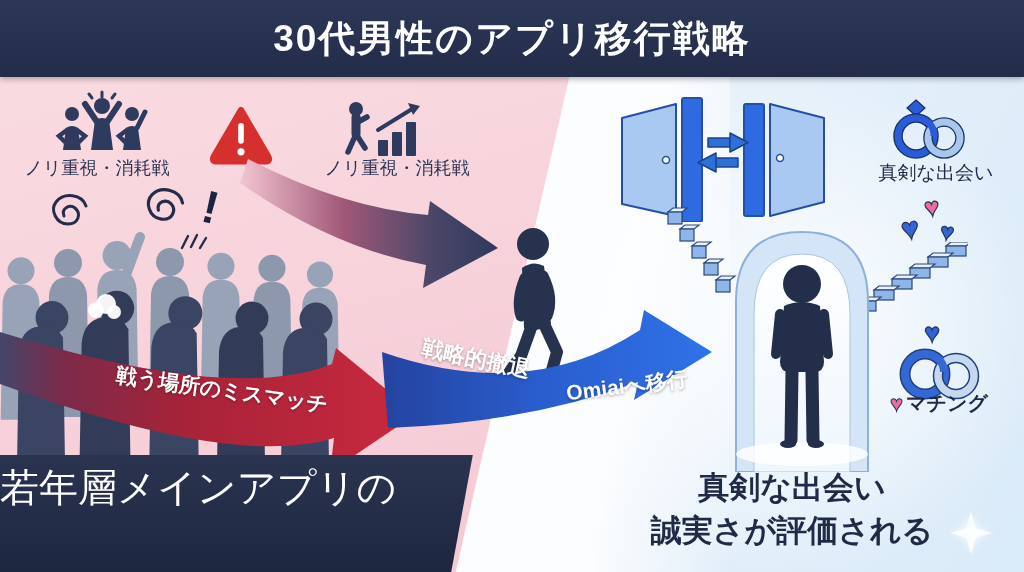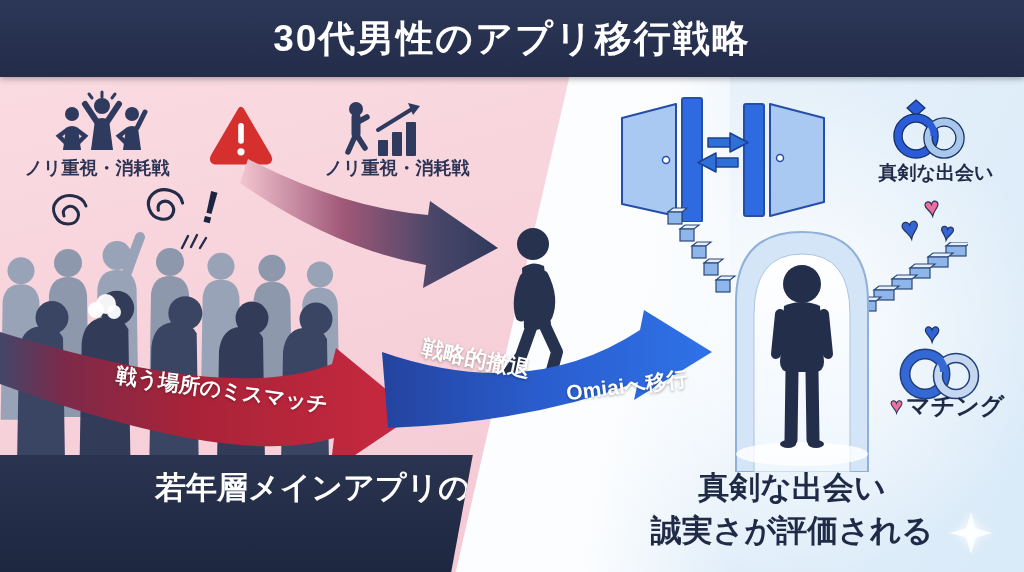--- a/index.html
+++ b/index.html
@@ -15,31 +15,31 @@
   .titlebar .t{width:100%;text-align:center;line-height:77px;font-size:37px;font-weight:bold;color:#ffffff;letter-spacing:2px;}
   
   .glow{left:420px;top:77px;width:604px;height:495px;
     background:radial-gradient(circle at 380px 250px,rgba(255,255,255,.95) 0%,rgba(255,255,255,0) 55%);z-index:1;}
   .spot{left:400px;top:77px;width:330px;height:495px;
     background:linear-gradient(100deg,rgba(255,255,255,0) 0%,rgba(255,255,255,.85) 35%,rgba(255,255,255,.85) 65%,rgba(255,255,255,0) 100%);z-index:1;}
   .pink{left:0;top:77px;width:1024px;height:495px;
     background:linear-gradient(165deg,#fadbe1 0%,#f6ced8 60%,#f2c6d2 100%);
     clip-path:polygon(0 0,55.6% 0,44.5% 100%,0 100%);z-index:2;}
   
-  .tagtxt{font-size:18px;font-weight:bold;color:#2b3454;text-align:center;z-index:6;}
+  .tagtxt{font-size:18px;font-weight:normal;color:#2b3454;text-align:center;z-index:6;}
   .arrowtxt{font-weight:bold;color:#ffffff;text-align:center;text-shadow:0 1px 3px rgba(0,0,0,.35);z-index:12;}
-  .capL{color:#ffffff;font-size:31px;font-weight:bold;text-align:right;line-height:42px;}
+  .capL{color:#ffffff;font-size:39px;font-weight:normal;text-align:left;line-height:42px;}
   .capR{color:#1f2a46;font-size:31px;font-weight:bold;text-align:center;line-height:43px;z-index:20;}
   .band{left:0;top:455px;width:480px;height:117px;background:linear-gradient(180deg,#2a3450,#1e2740);
     clip-path:polygon(0 0,98.5% 0,94% 100%,0 100%);z-index:22;}
   .heart{font-weight:bold;-webkit-text-stroke:1.2px #24335c;z-index:8;line-height:1;}
   .excl{font-size:46px;font-weight:bold;color:#1c2540;transform:rotate(14deg);z-index:6;line-height:1;}
   .match{display:flex;align-items:center;gap:3px;z-index:8;}
   .match .mh{font-size:22px;color:#ec6e9f;-webkit-text-stroke:1px #24335c;line-height:1;}
-  .match .ml{font-size:24px;font-weight:bold;color:#1f2a47;}
+  .match .ml{font-size:20px;font-weight:bold;color:#1f2a47;}
   svg{display:block;}
 </style>
 </head>
 <body>
 
 <div id="stage">
 
   <div class="abs glow"></div>
   <div class="abs spot"></div>
   <div class="abs pink"></div>

